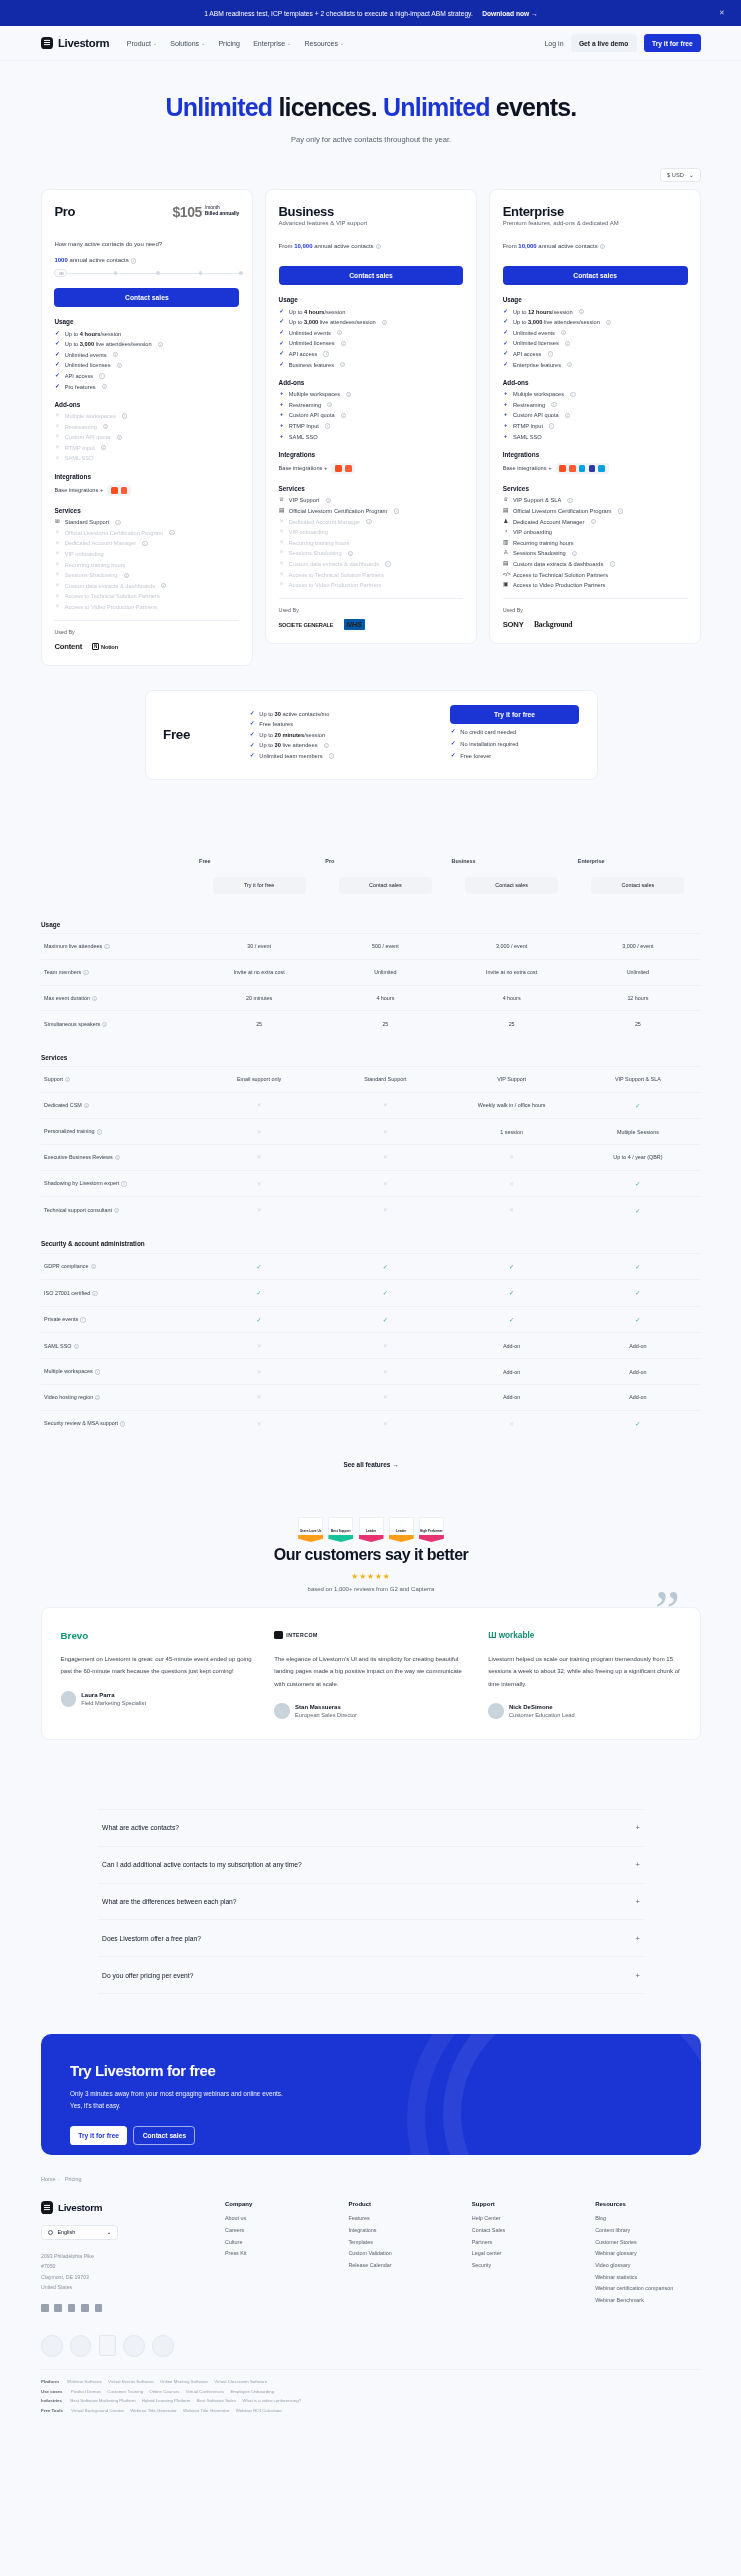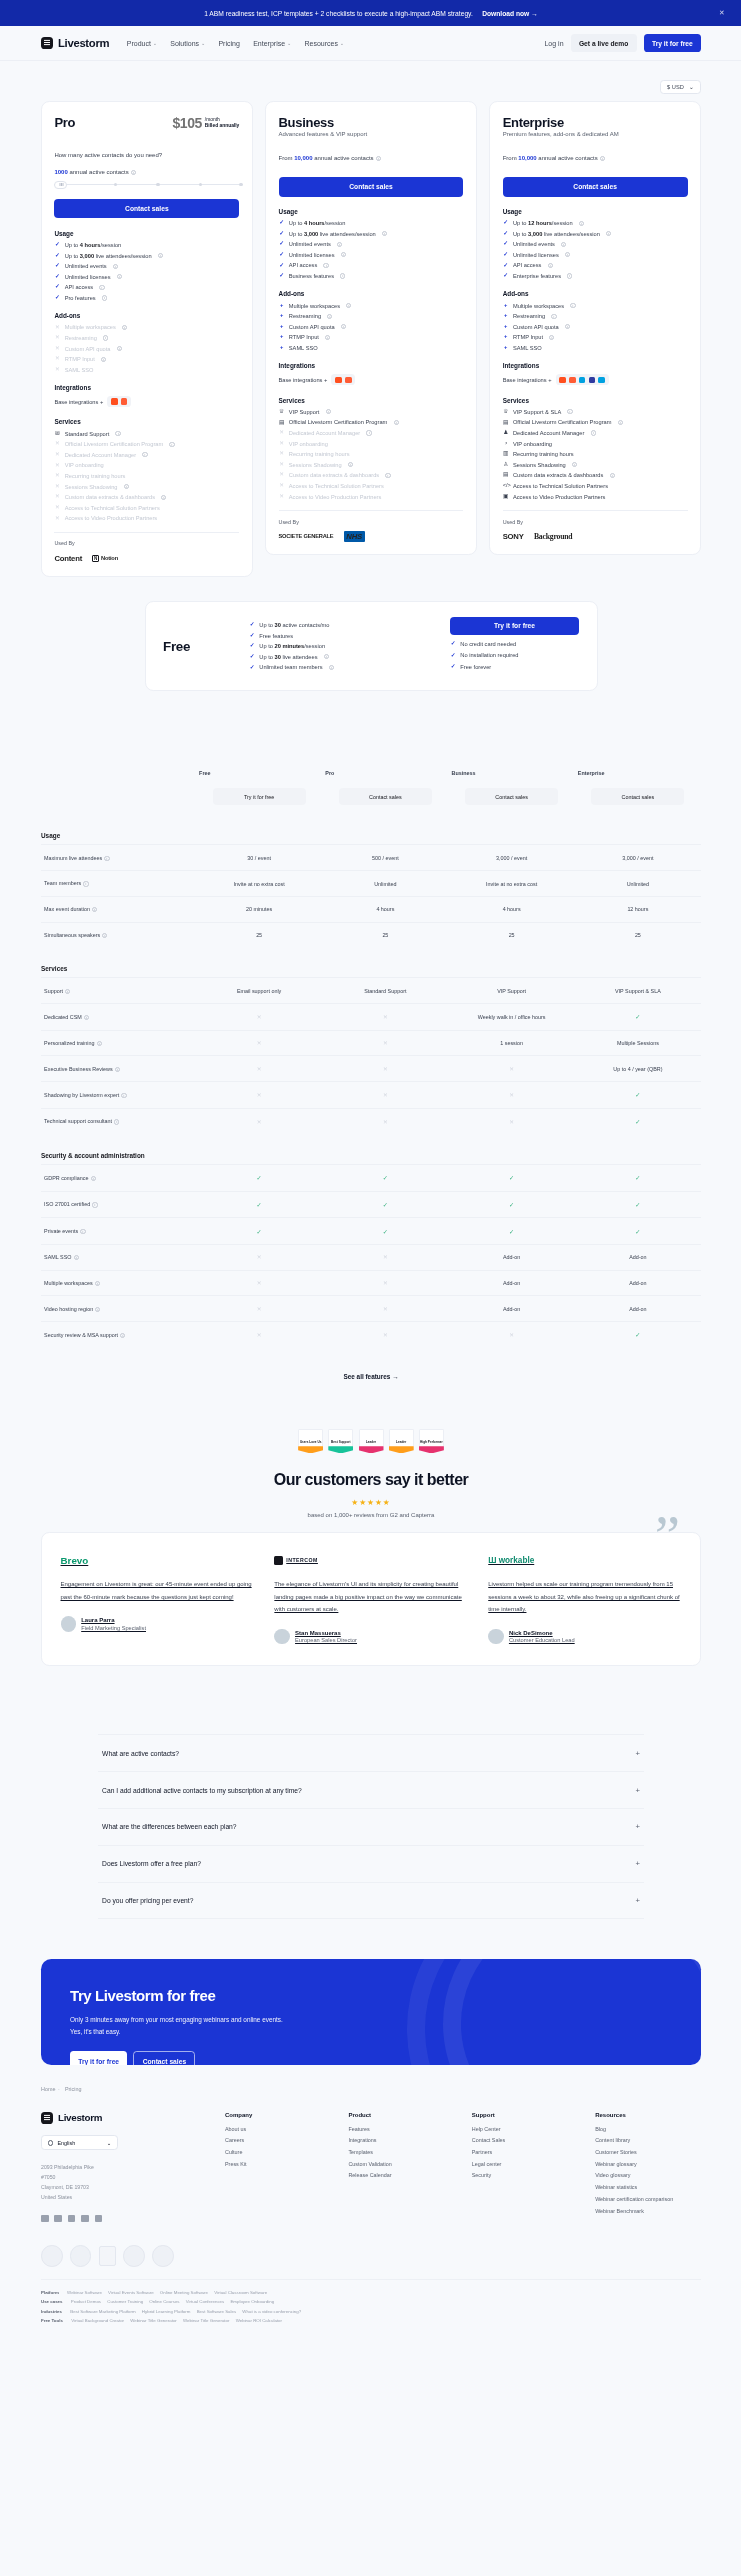--- a/index.html
+++ b/index.html
@@ -145,28 +145,28 @@
   .row-line td { border-top: 0.5px solid #edf0f5; }
   .tick { color:#38b27f; font-size: 6.2px;}
   .cx { color:#d3d7e0; font-size: 5.7px;}
   .see-all { text-align:center; margin-top: 25px; font-size: 6.4px; font-weight:700; cursor:pointer;}
 
   
   .badges { display:flex; justify-content:center; gap: 5.2px; margin-top: 49px;}
   .badge { width: 25px; }
   .badge-top { height: 17.5px; border-radius:1.5px 1.5px 0 0; display:flex; align-items:flex-end; justify-content:center; font-size:3.1px; font-weight:800; color:#15161c; background:#fff; border:0.5px solid #eceff5; border-bottom:none; padding-bottom:1.5px; text-align:center; line-height:1.1;}
   .badge-bot { height: 7.2px; clip-path: polygon(0 0, 100% 0, 100% 55%, 50% 100%, 0 55%); }
-  .t-head { text-align:center; margin-top: 18px; }
+  .t-head { text-align:center; margin-top: 4px; }
   .t-head h2 { font-size: 16px; font-weight:600; letter-spacing:-0.5px;}
   .stars { color:#f5b217; font-size: 7.7px; letter-spacing: 1px; margin-top: 8.2px;}
   .t-sub { font-size: 6px; color:#5a616f; margin-top: 5.2px;}
   .t-card-wrap { padding: 0 41px; margin-top: 14.4px; position:relative;}
   .quote-mark { position:absolute; right: 62px; top: -25px; font-size: 57px; color:#b9c8d2; font-family:"Liberation Serif",serif; line-height:1;}
   .t-card { background:#fff; border:0.5px solid #eceff5; border-radius: 8.2px; padding: 20.6px 18.5px; display:flex; gap: 20.6px;}
-  .t-col { flex:1;text-decoration:underline; }
+  .t-col { flex:1; }
   .t-logo { height: 13.4px; display:flex; align-items:center; font-size: 8.2px; font-weight:700;}
   .brevo { color:#0b996e; font-size:9.8px; font-weight:700;}
   .intercom { display:flex; align-items:center; gap:3.1px; font-size:5.2px; font-weight:800; letter-spacing:0.5px;}
   .intercom i { width:8.8px;height:8.8px;background:#15161c;border-radius:1.5px; display:inline-block;}
   .workable { color:#0e8a6e; font-size:8.2px; font-weight:600; display:flex; align-items:center; gap:2.6px;}
   .t-text { font-size: 6px; line-height: 2.05; color:#3a4150; margin-top: 11.3px; }
   .t-person { display:flex; align-items:center; gap:5.2px; margin-top: 13.4px;}
   .avatar { width: 15.5px; height:15.5px; border-radius:50%; background:#c9d3db;}
   .t-name { font-size: 6px; font-weight:600;}
   .t-role { font-size: 5.7px; color:#5a616f; margin-top:1.5px;}
@@ -177,21 +177,21 @@
   .faq-list { max-width: 546px; margin: 21.6px auto 0; }
   .faq-item { border-top:0.5px solid #edf0f5; padding: 13.4px 4.1px; display:flex; align-items:center; cursor:pointer;}
   .faq-item:last-child { border-bottom:0.5px solid #edf0f5;}
   .faq-q { font-size: 6.7px; }
   .faq-plus { margin-left:auto; font-size: 7.7px; color:#5a616f; }
 
   
   .cta-wrap { padding: 40px 41px 0; }
   .cta-banner {
     background:#1b35d4; border-radius: 10.3px; padding: 28px 29px; color:#fff; position:relative; overflow:hidden;
-    height: 106px;
+    height: 121px;
   }
   .cta-banner h2 { font-size: 15px; font-weight:600; letter-spacing:-0.4px;}
   .cta-banner p { font-size: 6.4px; margin-top: 9.3px; line-height: 1.9; opacity:.94; max-width: 222px;}
   .cta-btns { display:flex; gap: 6.2px; margin-top: 13.4px;}
   .btn-white { background:#fff; color:#1b35d4; }
   .btn-outline { background:transparent; color:#fff; border:0.5px solid rgba(255,255,255,.6);}
   .cta-notes { display:flex; gap: 13.4px; margin-top: 11.3px; font-size: 5.7px;}
   .cta-notes span { display:flex; align-items:center; gap:3.1px;}
   .swoosh { position:absolute; right:-31px; bottom:-93px; width: 289px; height: 268px; border-radius:50%; border: 18.5px solid rgba(255,255,255,.07);}
   .swoosh2 { position:absolute; right:-67px; bottom:-129px; width: 361px; height: 330px; border-radius:50%; border: 18.5px solid rgba(255,255,255,.06);}
@@ -264,20 +264,26 @@
           <span class="caret">⌄</span>
         </div>
     </div>
     <div class="nav-right">
       <span class="login">Log in</span>
       <button class="btn btn-ghost">Get a live demo</button>
       <button class="btn btn-blue">Try it for free</button>
     </div>
   </div>
 
+  <div class="hero">
+    <h1>
+      <span class="accent">Unlimited</span><span> licences. </span><span class="accent">Unlimited</span><span> events.</span>
+    </h1>
+    <p>Pay only for active contacts throughout the year.</p>
+  </div>
 
   <div class="currency-row">
     <div class="currency">
       <span>$ USD</span>
       <span>⌄</span>
     </div>
   </div>
 
   <div class="cards" id="cards">
       <div class="card"><div class="card-top">

